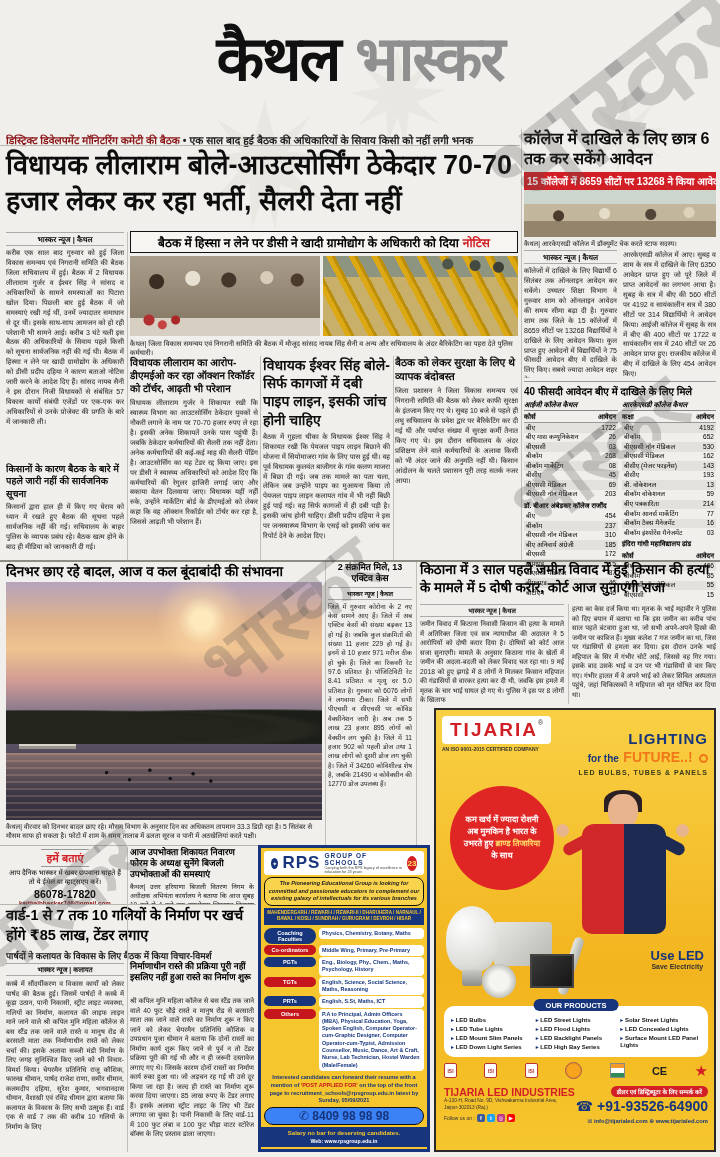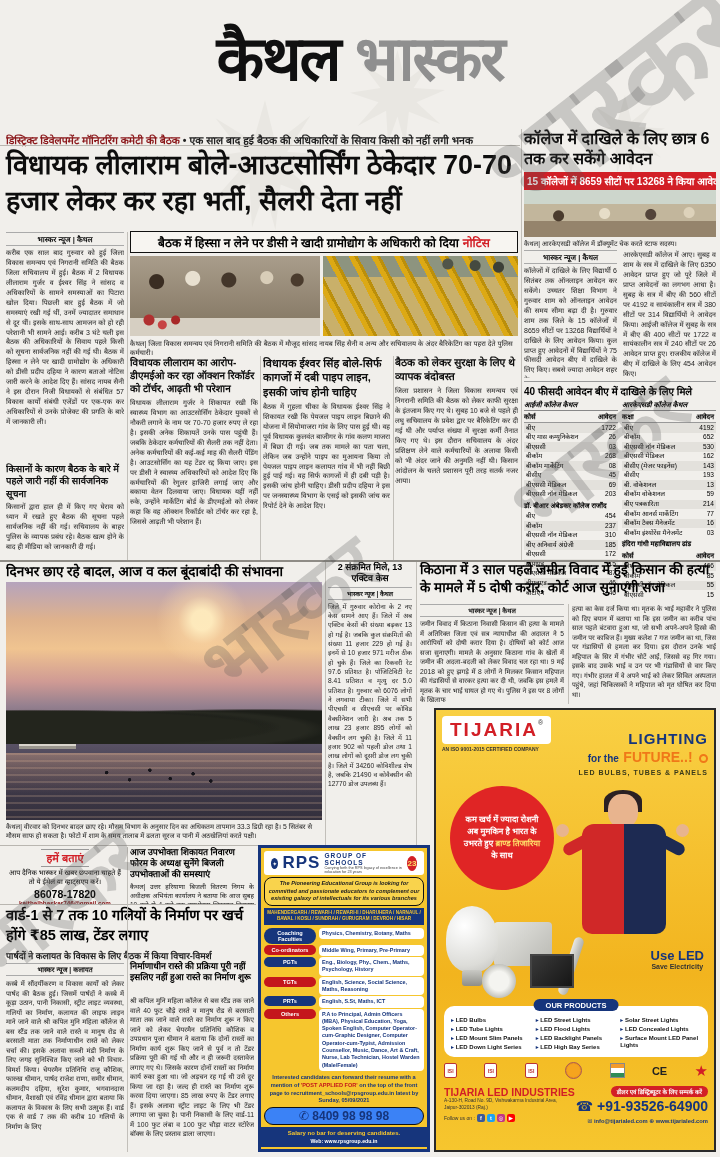--- a/index.html
+++ b/index.html
@@ -229,21 +229,21 @@
 
   <div class="photo meeting-photo"></div>
   <div class="photo barricade-photo"></div>
   <div class="pcaption" style="left:130px;top:339px;width:388px;">कैथल| जिला विकास समन्वय एवं निगरानी समिति की बैठक में मौजूद सांसद नायब सिंह सैनी व अन्य और सचिवालय के अंदर बैरिकेटिंग का पहरा देते पुलिस कर्मचारी।</div>
 
   <div class="sa" style="left:130px;width:128px;">
     <div class="sa-h">विधायक लीलाराम का आरोप-डीएमईओ कर रहा ऑक्शन रिकॉर्डर को टॉर्चर, आढ़ती भी परेशान</div>
     <div class="bt" style="height:150px;">विधायक लीलाराम गुर्जर ने शिकायत रखी कि स्वास्थ्य विभाग का आउटसोर्सिंग ठेकेदार युवकों से नौकरी लगाने के नाम पर 70-70 हजार रुपए ले रहा है। इसकी अनेक शिकायतें उनके पास पहुंची हैं। जबकि ठेकेदार कर्मचारियों की सैलरी तक नहीं देता। अनेक कर्मचारियों की कई-कई माह की सैलरी पेंडिंग है। आउटसोर्सिंग का यह टेंडर रद्द किया जाए। इस पर डीसी ने स्वास्थ्य अधिकारियों को आदेश दिए कि कर्मचारियों की रेगुलर हाजिरी लगाई जाए और बकाया वेतन दिलवाया जाए। विधायक यहीं नहीं रुके, उन्होंने मार्केटिंग बोर्ड के डीएमईओ को लेकर कहा कि वह ऑक्शन रिकॉर्डर को टॉर्चर कर रहा है, जिससे आढ़ती भी परेशान हैं।</div>
   </div>
   <div class="sa" style="left:263px;width:127px;">
-    <div class="sa-h" style="font-size:11px;">विधायक ईश्वर सिंह बोले-सिर्फ कागजों में दबी पाइप लाइन, इसकी जांच होनी चाहिए</div>
+    <div class="sa-h" style="font-size:14px;">विधायक ईश्वर सिंह बोले-सिर्फ कागजों में दबी पाइप लाइन, इसकी जांच होनी चाहिए</div>
     <div class="bt" style="height:150px;">बैठक में गुहला चीका के विधायक ईश्वर सिंह ने शिकायत रखी कि पेयजल पाइप लाइन बिछाने की योजना में सियोमाजरा गांव के लिए पास हुई थी। वह पूर्व विधायक कुलवंत बाजीगर के गांव कलण माजरा में बिछा दी गई। जब तक मामले का पता चला, लेकिन जब उन्होंने पाइप का मुआयना किया तो पेयजल पाइप लाइन कलायत गांव में भी नहीं बिछी हुई पाई गई। वह सिर्फ कागजों में ही दबी पड़ी है। इसकी जांच होनी चाहिए। डीसी प्रदीप दहिया ने इस पर जनस्वास्थ्य विभाग के एसई को इसकी जांच कर रिपोर्ट देने के आदेश दिए।</div>
   </div>
   <div class="sa" style="left:395px;width:123px;">
     <div class="sa-h" style="font-size:10.5px;">बैठक को लेकर सुरक्षा के लिए थे व्यापक बंदोबस्त</div>
     <div class="bt" style="height:164px;">जिला प्रशासन ने जिला विकास समन्वय एवं निगरानी समिति की बैठक को लेकर काफी सुरक्षा के इंतजाम किए गए थे। सुबह 10 बजे से पहले ही लघु सचिवालय के प्रवेश द्वार पर बैरिकेटिंग कर दी गई थी और पर्याप्त संख्या में सुरक्षा कर्मी तैनात किए गए थे। इस दौरान सचिवालय के अंदर प्रशिक्षण लेने वाले कर्मचारियों के अलावा किसी को भी अंदर जाने की अनुमति नहीं थी। किसान आंदोलन के चलते प्रशासन पूरी तरह सतर्क नजर आया।</div>
   </div>
 
   <div class="right-top">
     <div class="rc-h">कॉलेज में दाखिले के लिए छात्र 6 तक कर सकेंगे आवेदन</div>
     <div class="rc-strip">15 कॉलेजों में 8659 सीटों पर 13268 ने किया आवेदन</div>

